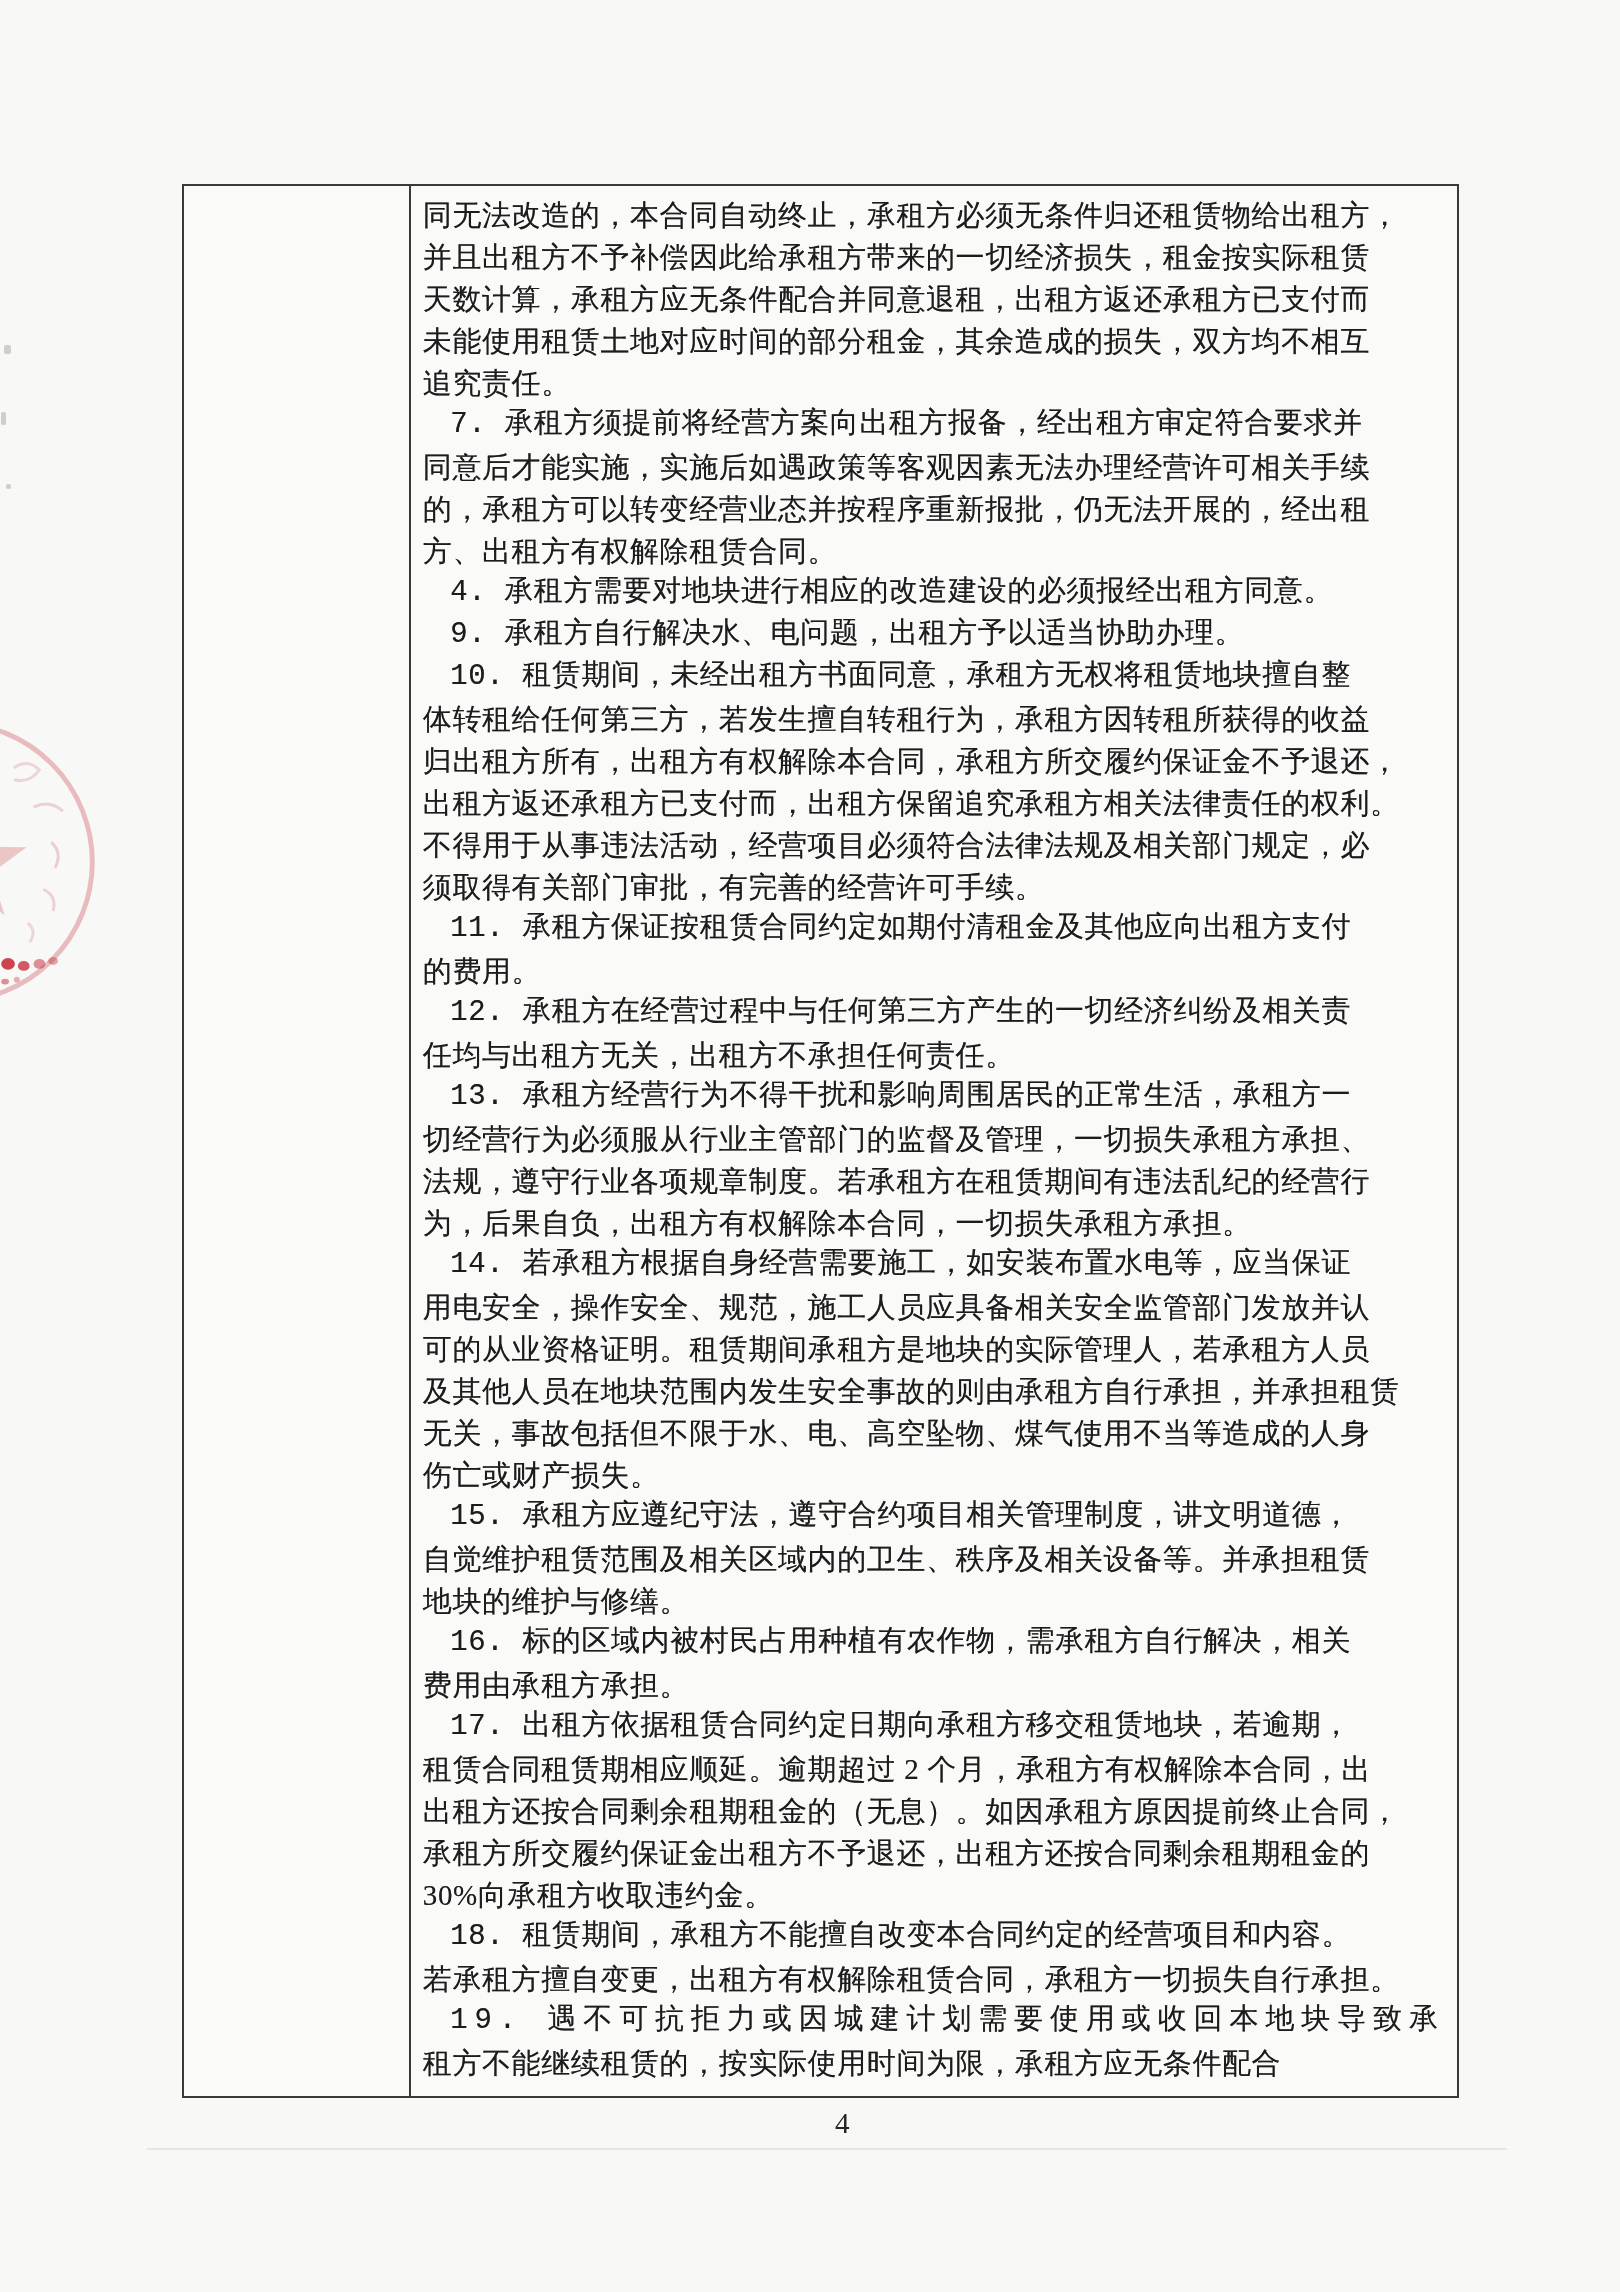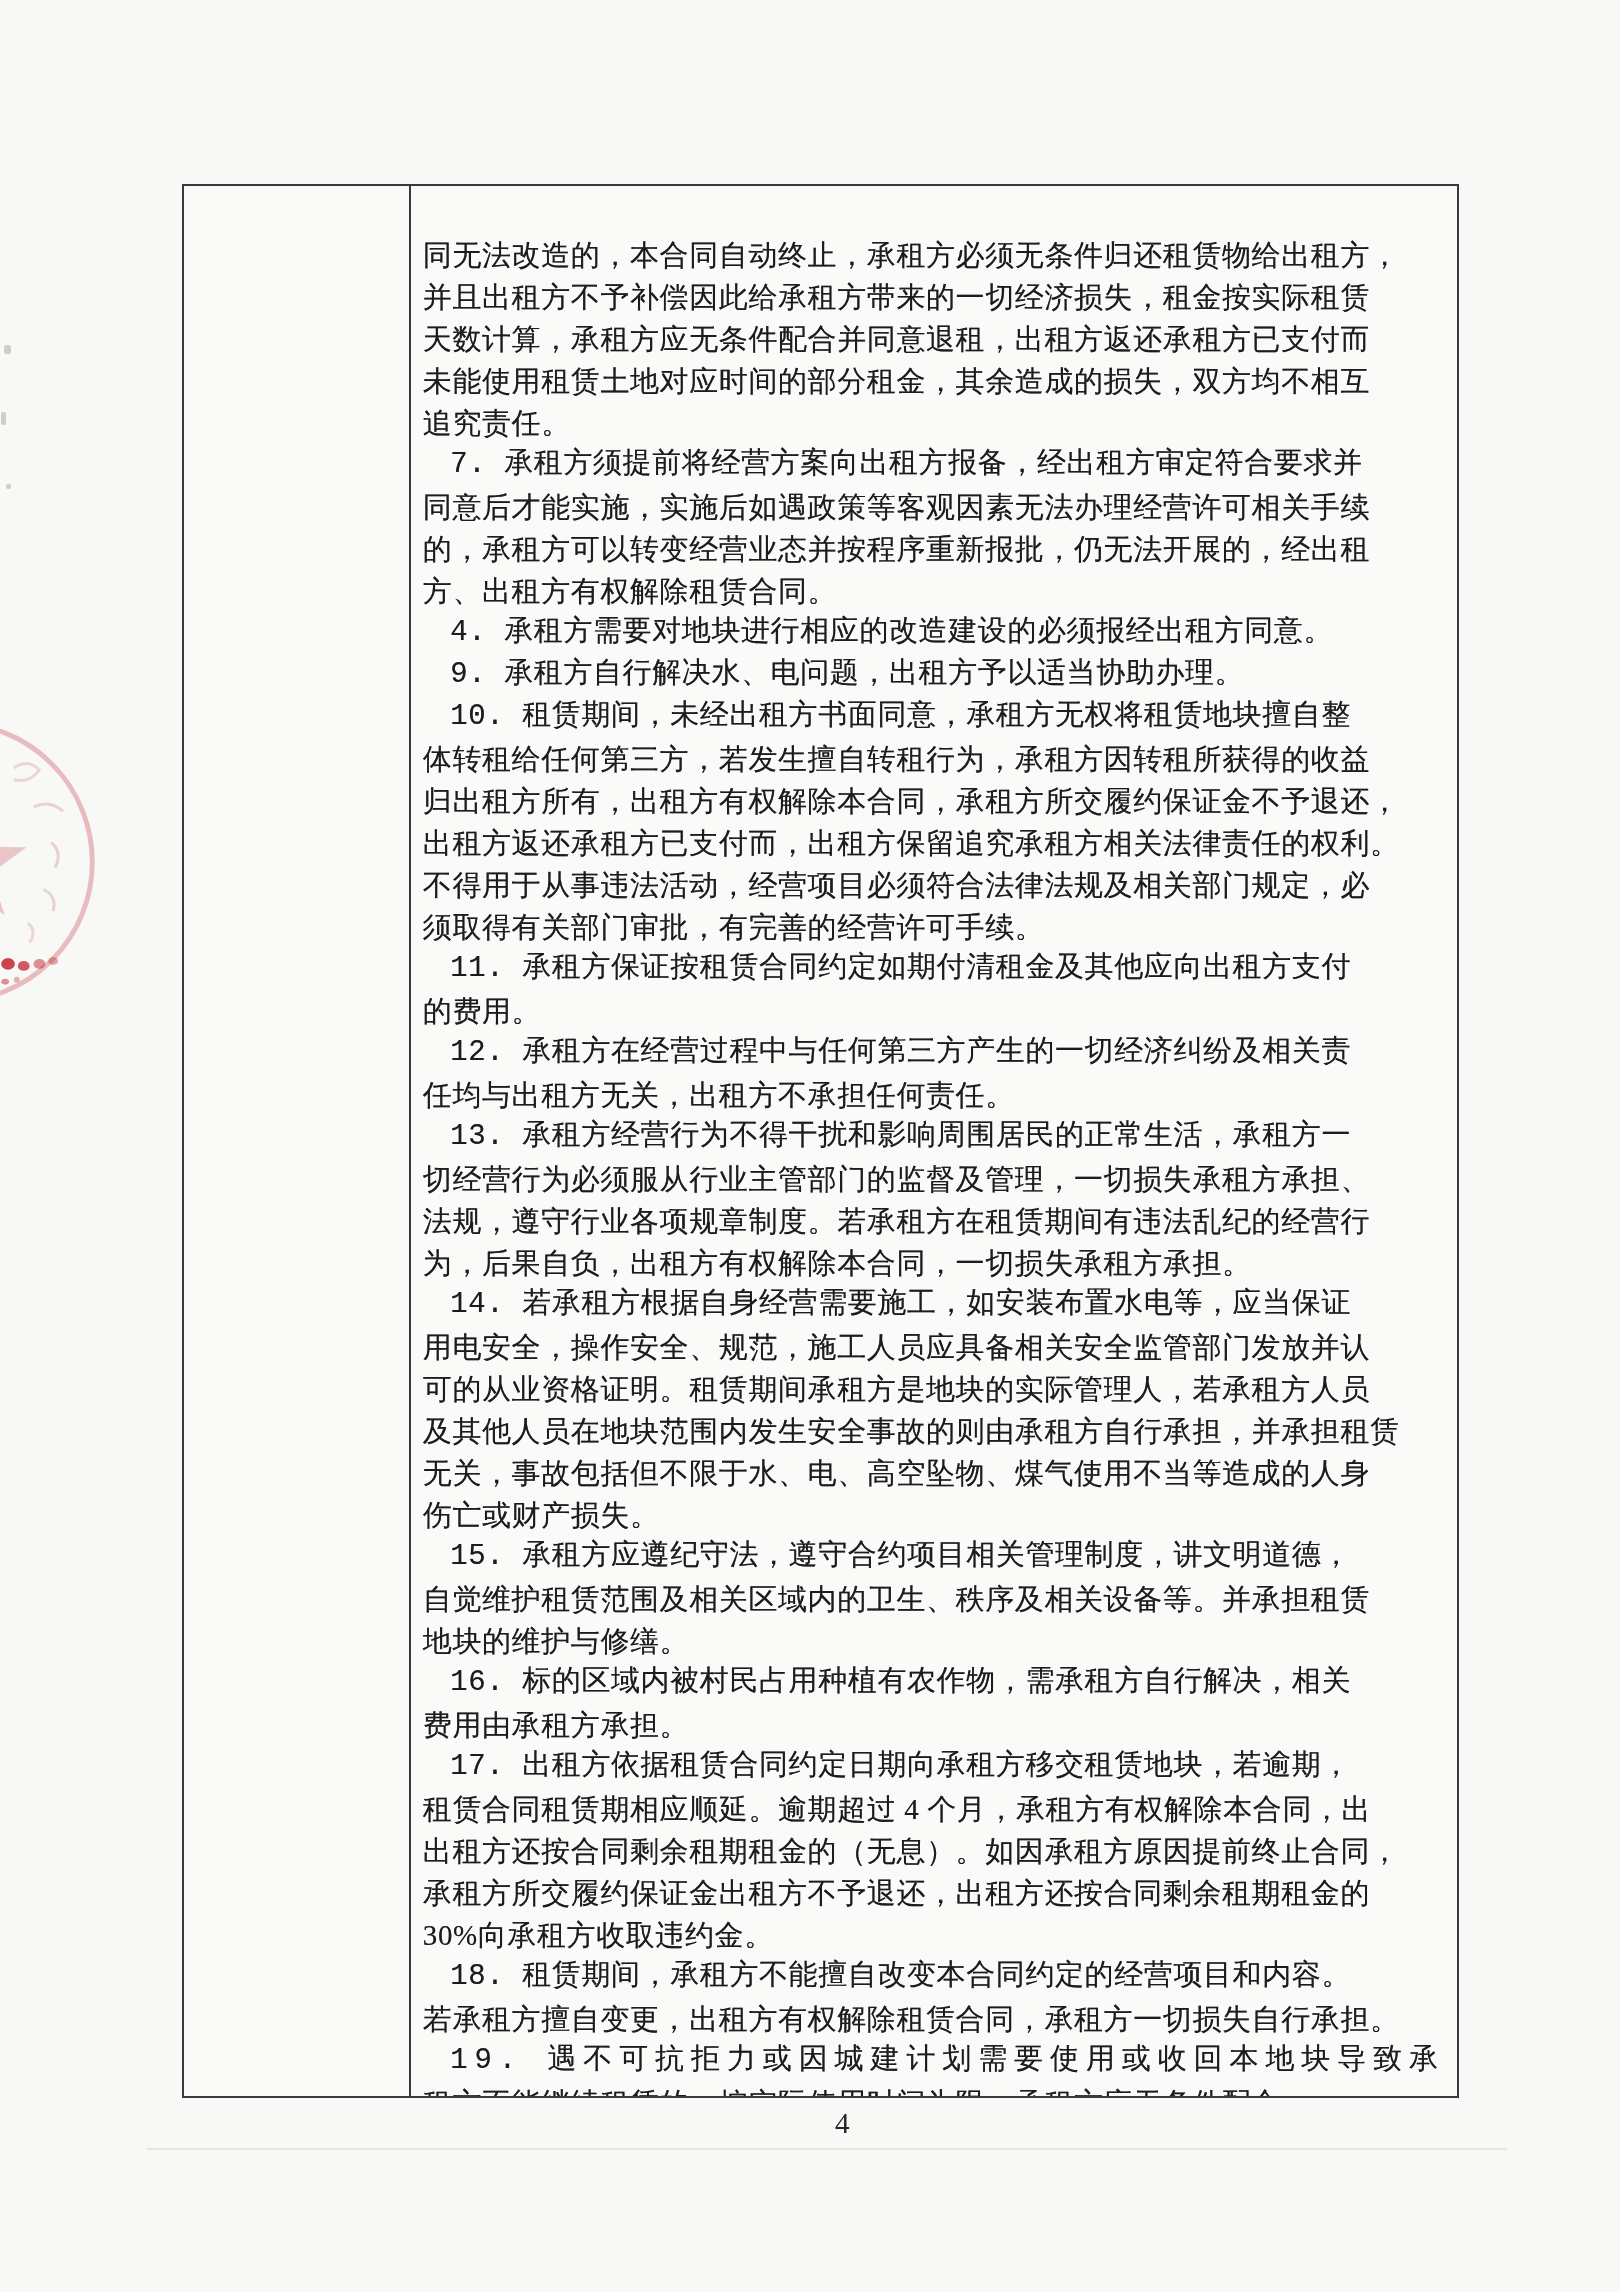--- a/index.html
+++ b/index.html
@@ -24,21 +24,20 @@
     width:227px;
     border-right:2px solid #3a3a3a;
     box-sizing:border-box;
     flex:0 0 auto;
   }
   .text-col{
     flex:1 1 auto;
     padding:7.8px 23.5px 0 11.8px;
     box-sizing:border-box;
     overflow:hidden;
-    margin-top:40px;
   }
   .ln{
     height:42px;
     line-height:42px;
     font-size:29px;
     letter-spacing:0.6px;
     white-space:nowrap;
     text-shadow:0 0 0.5px rgba(20,20,20,0.55);
   }
   .ln.indent{padding-left:27.4px;font-family:Liberation Mono, monospace;}
@@ -125,21 +124,21 @@
       <div class="ln">可的从业资格证明。租赁期间承租方是地块的实际管理人，若承租方人员</div>
       <div class="ln">及其他人员在地块范围内发生安全事故的则由承租方自行承担，并承担租赁</div>
       <div class="ln">无关，事故包括但不限于水、电、高空坠物、煤气使用不当等造成的人身</div>
       <div class="ln">伤亡或财产损失。</div>
       <div class="ln indent">15. 承租方应遵纪守法，遵守合约项目相关管理制度，讲文明道德，</div>
       <div class="ln">自觉维护租赁范围及相关区域内的卫生、秩序及相关设备等。并承担租赁</div>
       <div class="ln">地块的维护与修缮。</div>
       <div class="ln indent">16. 标的区域内被村民占用种植有农作物，需承租方自行解决，相关</div>
       <div class="ln">费用由承租方承担。</div>
       <div class="ln indent">17. 出租方依据租赁合同约定日期向承租方移交租赁地块，若逾期，</div>
-      <div class="ln">租赁合同租赁期相应顺延。逾期超过 4 个月，承租方有权解除本合同，出</div>
+      <div class="ln">租赁合同租赁期相应顺延。逾期超过 2 个月，承租方有权解除本合同，出</div>
       <div class="ln">出租方还按合同剩余租期租金的（无息）。如因承租方原因提前终止合同，</div>
       <div class="ln">承租方所交履约保证金出租方不予退还，出租方还按合同剩余租期租金的</div>
       <div class="ln">30%向承租方收取违约金。</div>
       <div class="ln indent">18. 租赁期间，承租方不能擅自改变本合同约定的经营项目和内容。</div>
       <div class="ln">若承租方擅自变更，出租方有权解除租赁合同，承租方一切损失自行承担。</div>
       <div class="ln indent sparse">19. 遇不可抗拒力或因城建计划需要使用或收回本地块导致承</div>
       <div class="ln">租方不能继续租赁的，按实际使用时间为限，承租方应无条件配合</div>
     </div>
   </div>
 

